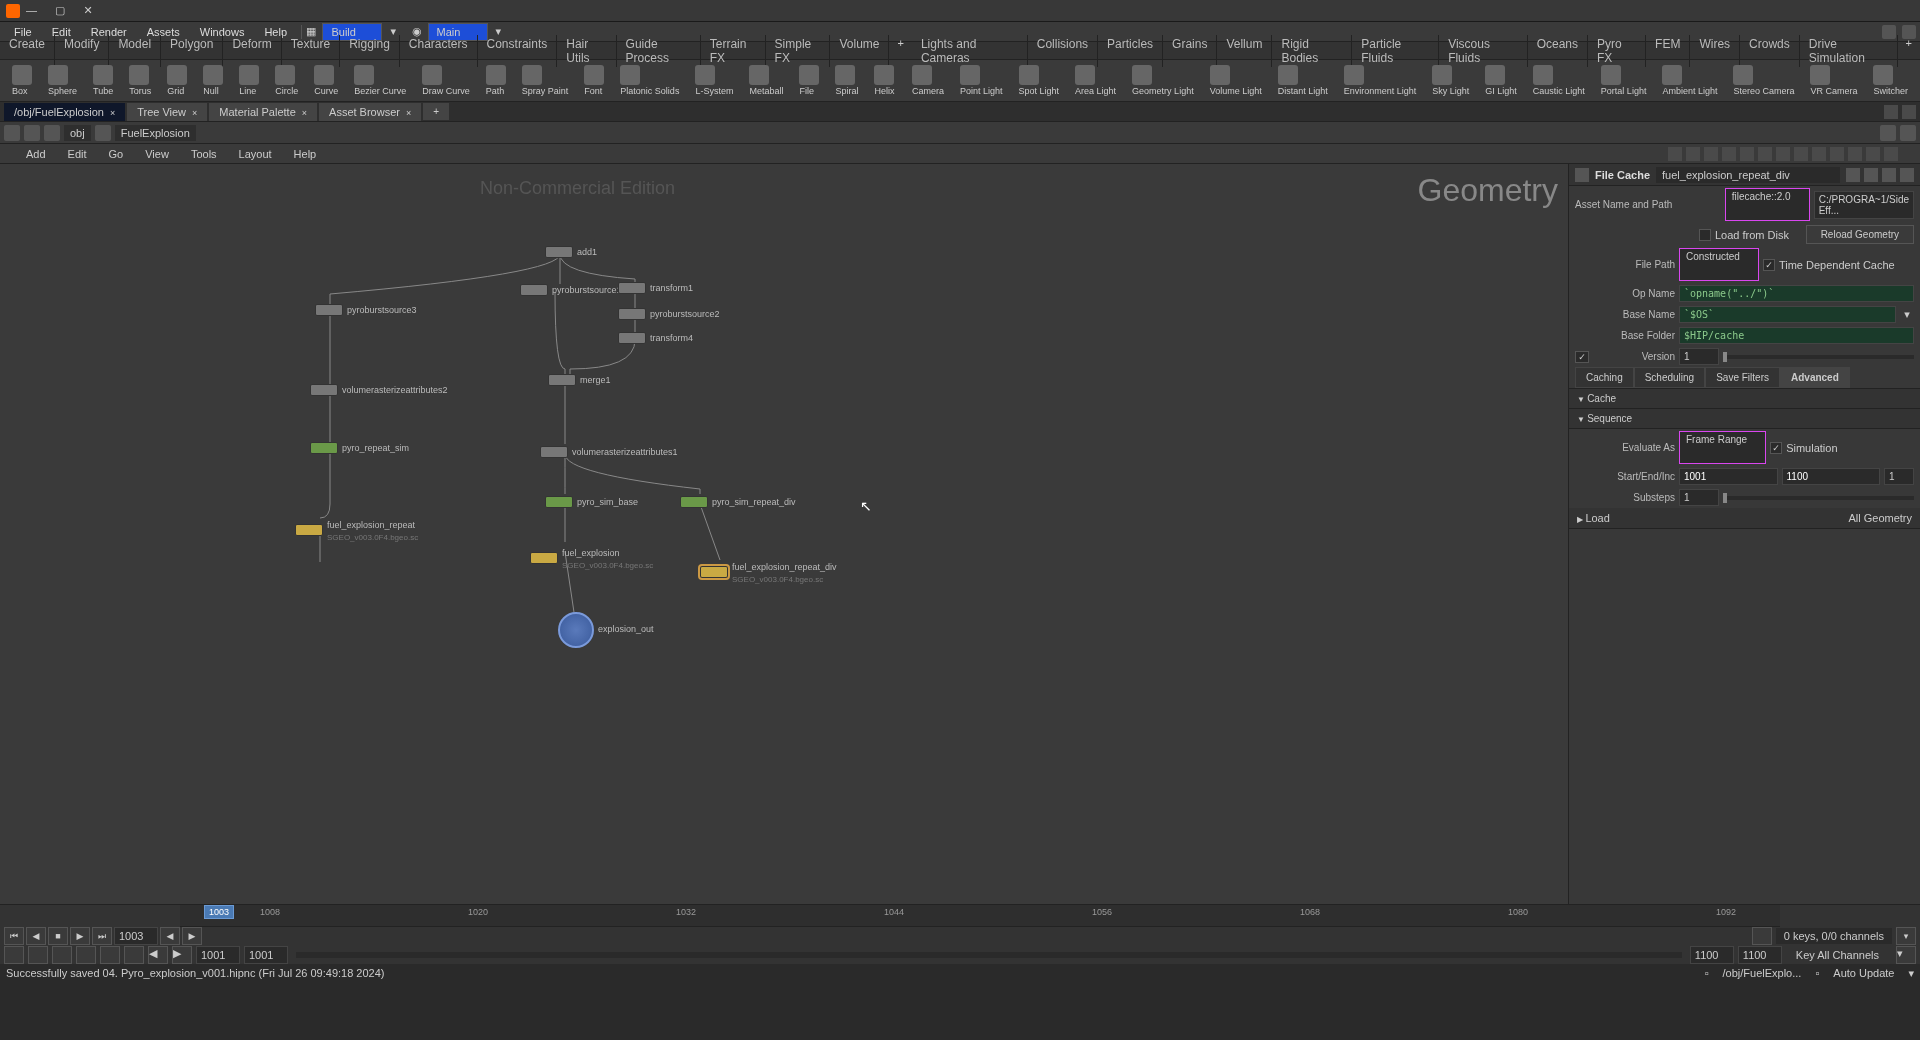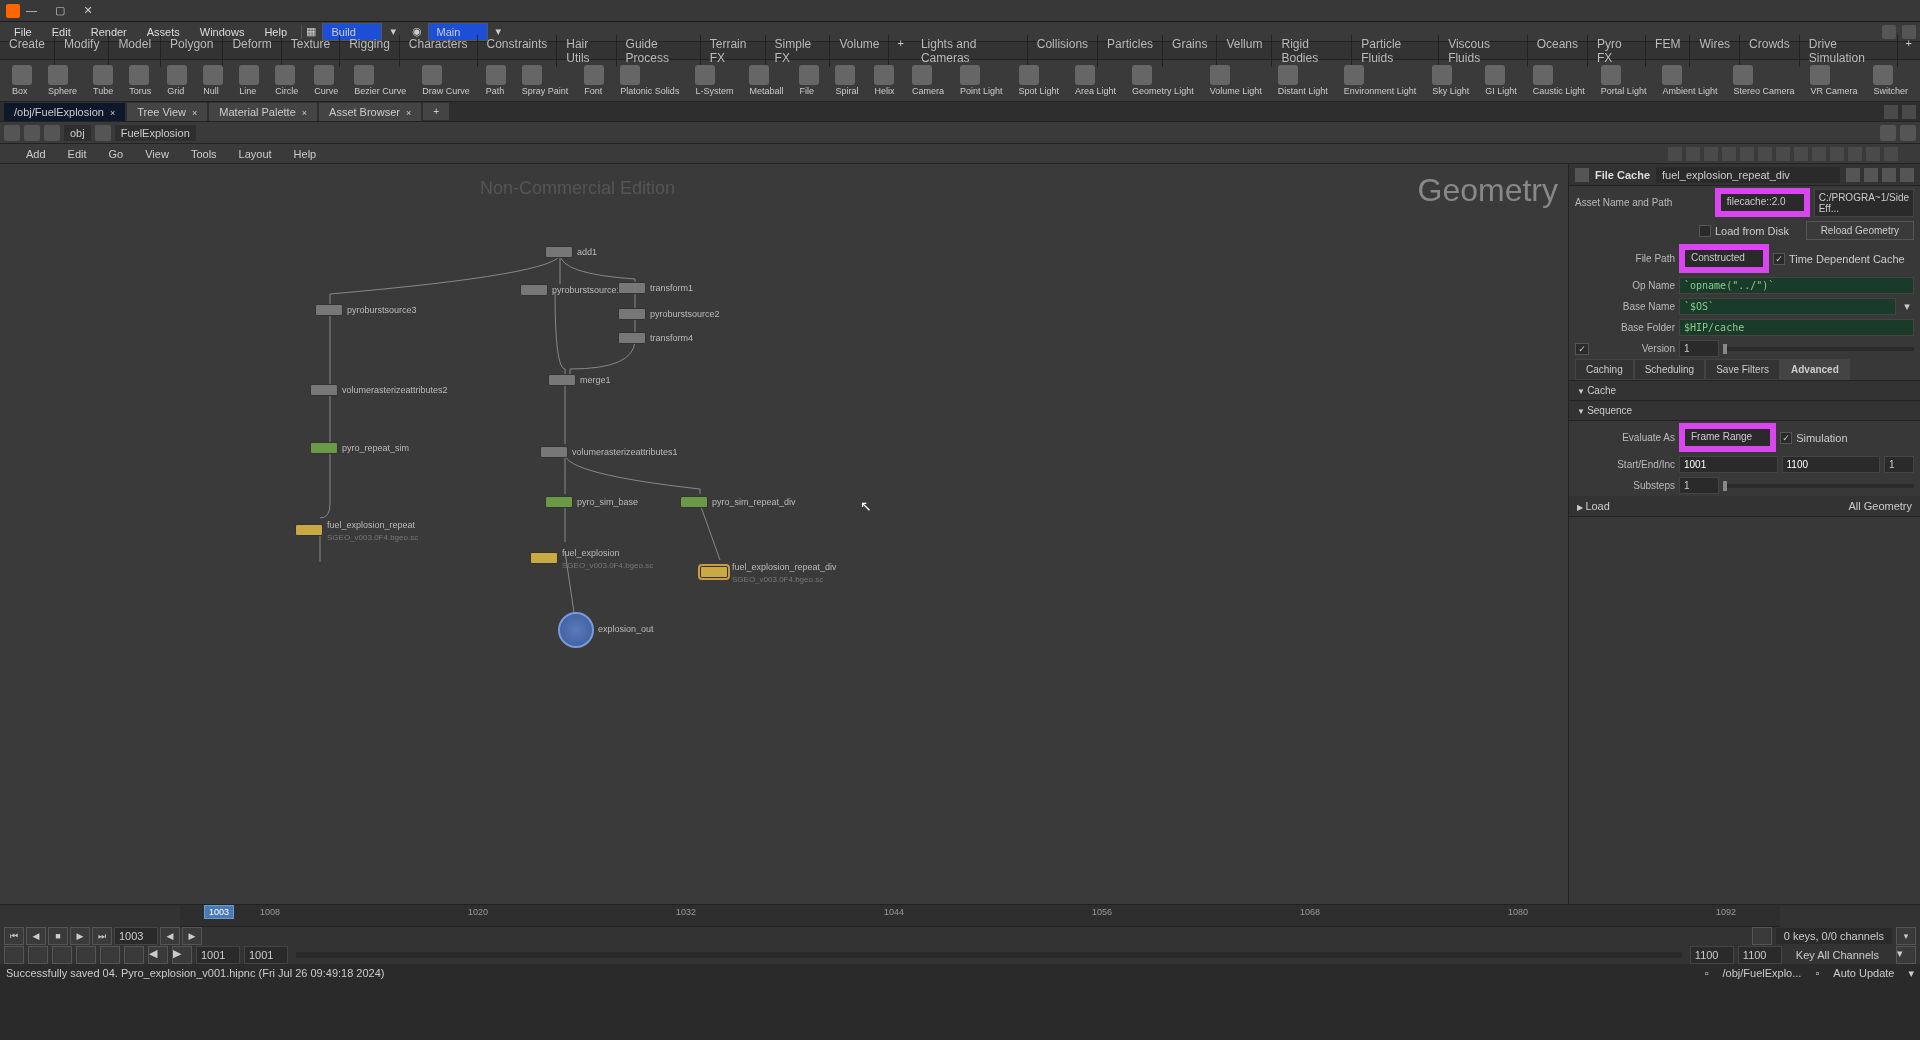--- a/index.html
+++ b/index.html
@@ -79,21 +79,21 @@
 .parmhdr .typ { font-weight: bold; color: #ddd; }
 .parmhdr .nm { background: #2a2a2a; padding: 2px 6px; flex: 1; }
 .parmhdr .ricons { display: flex; gap: 4px; }
 .parmrow { display: flex; align-items: center; padding: 2px 6px; gap: 4px; min-height: 20px; }
 .parmrow .lbl { text-align: right; width: 100px; color: #bbb; font-size: 10px; }
 .parmrow .fld { flex: 1; background: #2a2a2a; padding: 2px 4px; border: 1px solid #444; font-size: 10px; }
 .parmrow .fldgreen { flex: 1; background: #1a3a2a; padding: 2px 4px; color: #8bc98b; font-family: monospace; font-size: 10px; border: 1px solid #444; }
 .parmrow .btn { padding: 3px 14px; background: #444; border: 1px solid #555; font-size: 10px; }
 .parmrow .chk { width: 12px; height: 12px; background: #2a2a2a; border: 1px solid #555; display: inline-flex; align-items: center; justify-content: center; }
 .parmrow .chk.on::after { content: "✓"; font-size: 9px; color: #ccc; }
-.parmrow .dd { background: #2a2a2a; padding: 2px 18px 4px 6px; border: 6px solid #d946ef; font-size: 10px; position: relative; }
+.parmrow .dd { background: #2a2a2a; padding: 2px 18px 18px 6px; border: 1px solid #d946ef; font-size: 10px; position: relative; }
 .parmrow .sld { flex: 1; height: 4px; background: #2a2a2a; position: relative; }
 .parmrow .sld::after { content: ""; position: absolute; left: 0; top: -3px; width: 4px; height: 10px; background: #888; }
 .tabrow { display: flex; padding: 0 6px; gap: 0; border-bottom: 1px solid #222; }
 .tabrow .tb { padding: 4px 10px; background: #333; border: 1px solid #444; font-size: 10px; }
 .tabrow .tb.active { background: #444; font-weight: bold; }
 .sechdr { padding: 4px 8px; background: #333; border-bottom: 1px solid #222; font-size: 10px; }
 .sechdr::before { content: "▼ "; font-size: 8px; }
 .sechdr.closed::before { content: "▶ "; }
 .stfld { background: #3a7a7a; color: #fff; padding: 2px 4px; border: 1px solid #4a8a8a; }
 

